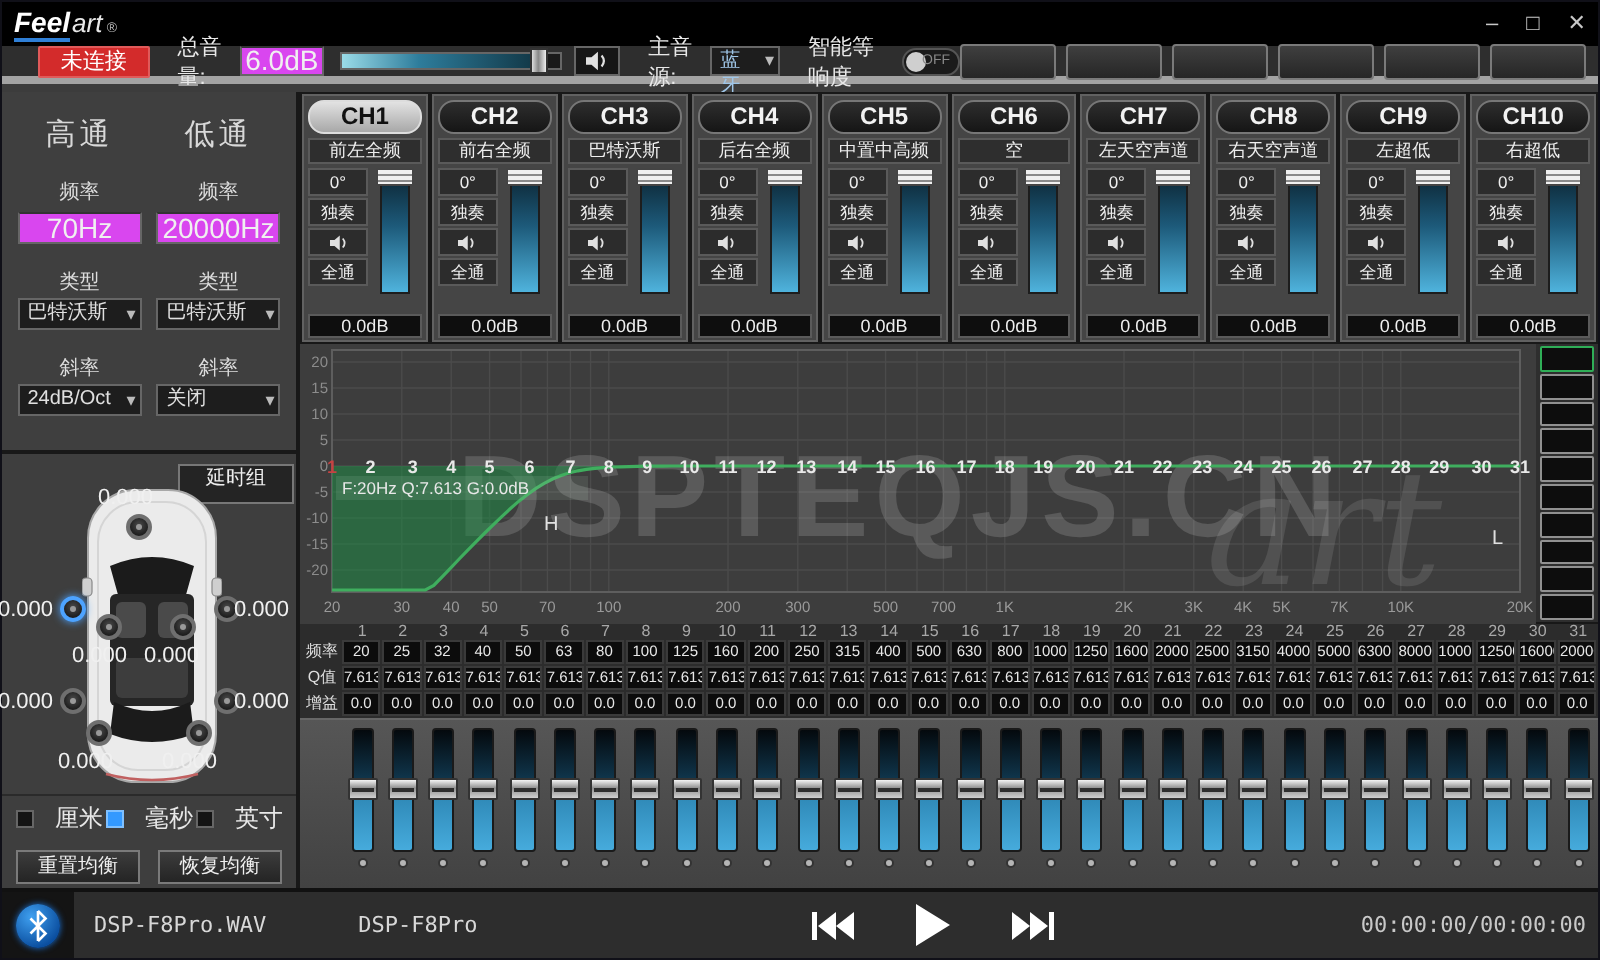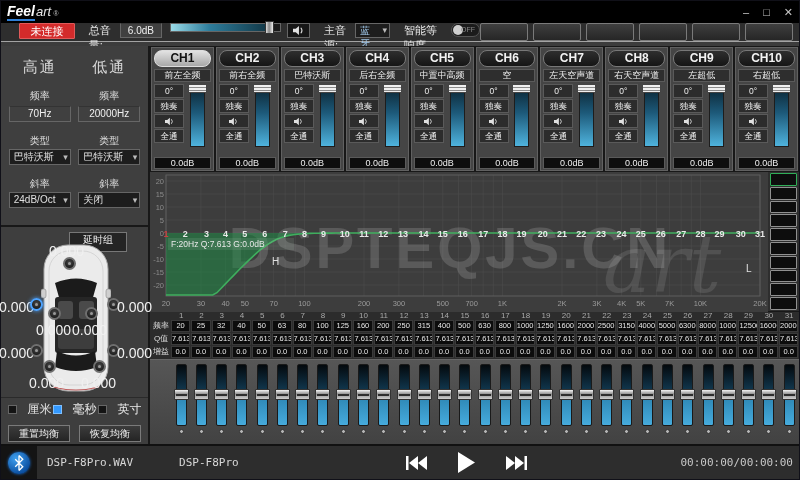--- a/index.html
+++ b/index.html
@@ -10,25 +10,25 @@
   
   .titlebar{height:22px;background:#000000;display:flex;align-items:center;padding:0 6px;border-bottom:1px solid #000}
   .logo{display:flex;align-items:baseline;font-style:italic;letter-spacing:0}
   .logo .feel{font-weight:bold;font-size:14px;color:#fff;border-bottom:2px solid #2f7fd6;padding-bottom:0px}
   .logo .art{font-size:13px;color:#e8e8e8;margin-left:1px}
   .logo .reg{font-size:7px;color:#bbb;margin-left:2px;vertical-align:super}
   .winbtns{margin-left:auto;display:flex;gap:14px;color:#c8c8c8;font-size:11px}
   .winbtns span{cursor:default;line-height:20px}
 
   
-  .toolbar{height:19px;background:#2e2e2e;border-bottom:1px solid #a3a3a3;display:flex;font-size:11px}
+  .toolbar{height:19px;background:#2e2e2e;border-bottom:4px solid #a3a3a3;display:flex;align-items:center;font-size:11px}
   .btn-connect{width:74px;height:16px;margin-left:18px;background:#d32b2b;border:1px solid #e05a5a;color:#fff;
     font-size:11px;text-align:center;line-height:14px;border-radius:1px}
   .tb-label{margin-left:14px;color:#e8e8e8}
-  .valbox{background:#404040;border:1px solid #666;border-top-color:#333;color:#f0f0f0;text-align:center;font-size:10px}
+  .valbox{background:#d946ef;border:1px solid #666;border-top-color:#333;color:#f0f0f0;text-align:center;font-size:14px}
   .vol-val{width:56px;height:15px;line-height:13px;margin-left:4px}
   .vol-slider{position:relative;width:148px;height:9px;margin-left:8px;background:#1a1a1a;border:1px solid #666}
   .vol-fill{position:absolute;left:0;top:0;bottom:0;width:88%;background:linear-gradient(90deg,#9adbe8,#2e7d9c 40%,#123847)}
   .vol-knob{position:absolute;left:86%;top:-3px;width:9px;height:13px;background:linear-gradient(90deg,#ddd,#888 45%,#eee);border:1px solid #333}
   .spk-btn{width:30px;height:15px;margin-left:6px;background:#161616;border:1px solid #666;display:flex;align-items:center;justify-content:center}
   .dropdown{position:relative;height:15px;background:#1d1d1d;border:1px solid #666;color:#9fc6e8;font-size:10px;
     padding:0 14px 0 4px;line-height:13px;margin-left:4px}
   .dropdown .chev::after{content:"▾";position:absolute;right:2px;top:0;font-size:9px;color:#bbb}
   .toggle{width:38px;height:14px;margin-left:6px;border-radius:8px;background:#1b1b1b;border:1px solid #555;position:relative}
   .toggle .knob{position:absolute;left:1px;top:1px;width:10px;height:10px;border-radius:50%;background:#cfcfcf}
@@ -89,24 +89,24 @@
   .fcell{flex:1;display:flex;flex-direction:column;align-items:center}
   .band-fader{position:relative;width:11px;height:62px;border-radius:2px;border:1px solid #1a1a1a;
     background:linear-gradient(180deg,#04090d 0%,#10374e 42%,#2d86b4 52%,#46abdc 100%)}
   .band-fader .cap{position:absolute;top:24px;left:-3px;right:-3px;height:11px;border:1px solid #333;border-radius:1px;
     background:linear-gradient(180deg,#f4f4f4,#8f8f8f 45%,#d0d0d0)}
   .band-fader .cap::after{content:"";position:absolute;left:1px;right:1px;top:4px;height:1.5px;background:#2e2e2e}
   .band-dot{width:5px;height:5px;border-radius:50%;background:#b5b5b5;border:1px solid #333;margin-top:3px}
 
   
   .delaypanel{flex:1;position:relative;background:#3e3e3e}
-  .btn-delaygroup{position:absolute;top:5px;right:21px;width:58px;height:20px;background:#242424;border:1px solid #777;
+  .btn-delaygroup{position:absolute;top:5px;right:1px;width:58px;height:20px;background:#242424;border:1px solid #777;
     color:#eee;font-size:10px;text-align:center;line-height:14px}
   .car{position:absolute;left:40px;top:16px;width:70px;height:150px}
-  .dval{position:absolute;font-size:14px;color:#f0f0f0;width:34px;text-align:right}
+  .dval{position:absolute;font-size:11px;color:#f0f0f0;width:34px;text-align:left}
   .spkpos{position:absolute;width:13px;height:13px;border-radius:50%;background:radial-gradient(circle at 50% 40%,#4a4a4a,#1e1e1e 70%);
     border:2px solid #6f6f6f}
   .spkpos::after{content:"";position:absolute;left:3px;top:3px;width:3px;height:3px;border-radius:50%;background:#999}
   .spkpos.selected{border-color:#4da3ff;box-shadow:0 0 4px #4da3ff}
   .unitrow{position:absolute;left:0;right:0;top:170px;display:flex;justify-content:space-around;padding:0 6px;
     border-top:1px solid #2a2a2a;padding-top:3px}
   .chk{display:flex;align-items:center;gap:11px;font-size:12px;color:#e8e8e8}
   .chk .box{width:9px;height:9px;background:#141414;border:1px solid #666}
   .chk.selected .box{background:#3399ff;border-color:#7fc0ff}
   .eqbtns{position:absolute;left:0;right:0;top:186px;display:flex;justify-content:space-between;padding:12px 7px}

